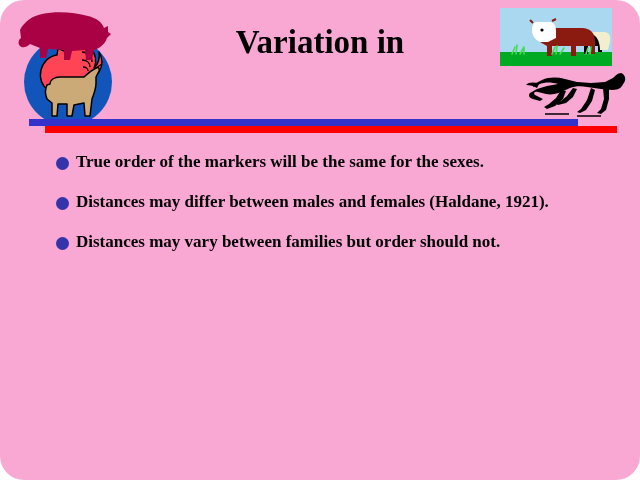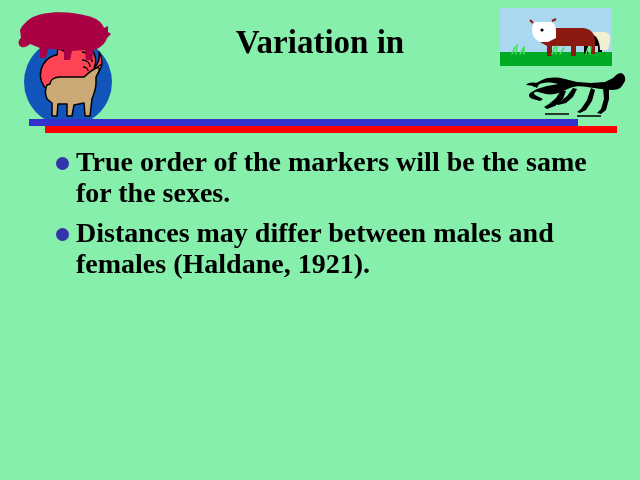--- a/index.html
+++ b/index.html
@@ -12,21 +12,22 @@
     height: 480px;
     overflow: hidden;
     font-family: "Liberation Serif", serif;
     position: relative;
   }
   #slide {
     position: absolute;
     left: 0; top: 0;
     width: 640px;
     height: 480px;
-    background: #86efac;
+    background: #f9a8d4;
+    border-radius: 24px;
   }
 
   
   #header {
     position: absolute;
     left: 0; top: 0;
     width: 640px;
     height: 140px;
   }
 
@@ -102,21 +103,21 @@
     left: 52px;
     top: 146px;
     width: 560px;
   }
   .bullet-item {
     position: relative;
     padding-left: 24px;
     margin-bottom: 9px;
     font-family: "Liberation Serif", serif;
     font-weight: bold;
-    font-size: 28px;
+    font-size: 17px;
     line-height: 31px;
     color: #000000;
   }
   .bullet-marker {
     position: absolute;
     left: 4px;
     top: 11px;
     width: 13px;
     height: 13px;
     border-radius: 50%;
@@ -222,15 +223,19 @@
 
   <div id="bullets">
     <div class="bullet-item">
       <span class="bullet-marker"></span>
       <span class="bullet-text">True order of the markers will be the same for the sexes.</span>
     </div>
     <div class="bullet-item">
       <span class="bullet-marker"></span>
       <span class="bullet-text">Distances may differ between males and females (Haldane, 1921).</span>
     </div>
+    <div class="bullet-item">
+      <span class="bullet-marker"></span>
+      <span class="bullet-text">Distances may vary between families but order should not.</span>
+    </div>
   </div>
 
 </div>
 
 </body></html>

